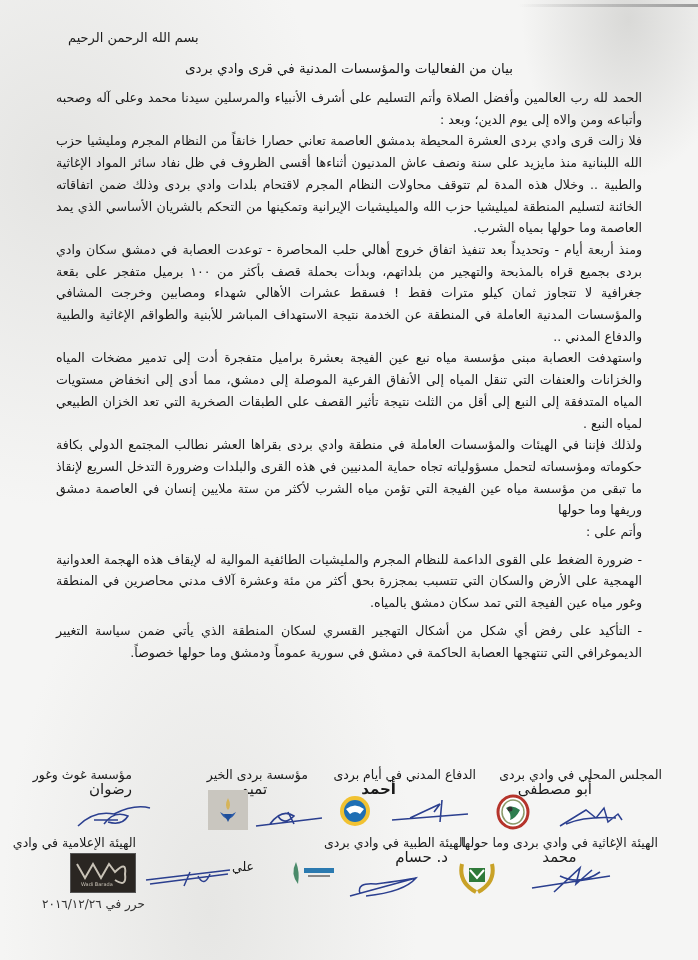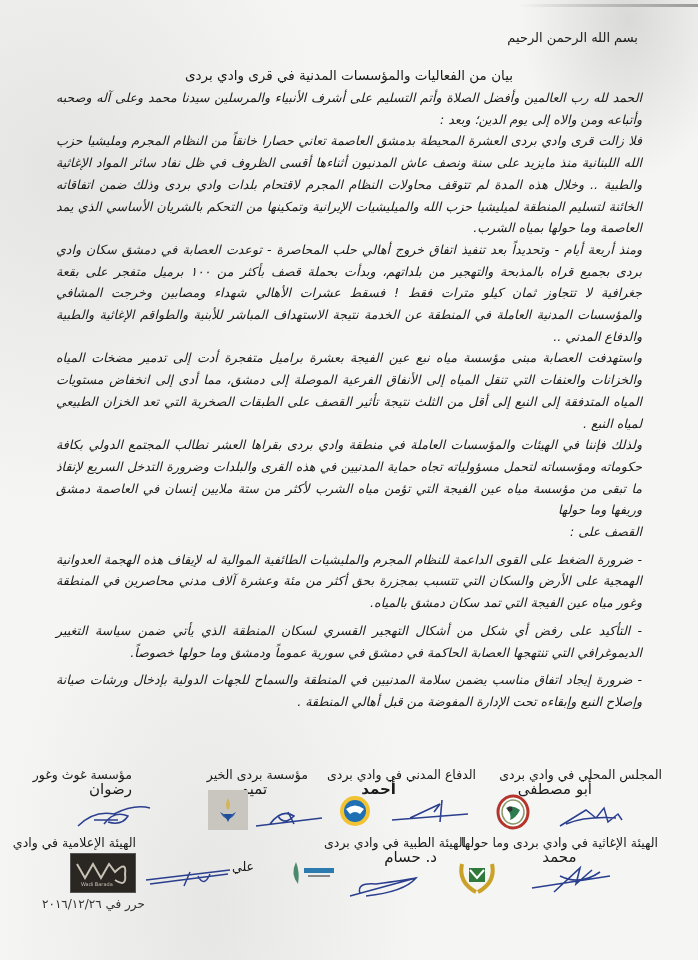--- a/index.html
+++ b/index.html
@@ -13,27 +13,26 @@
   .paper {
     position:absolute; inset:0;
     background:
       radial-gradient(ellipse at 8% 18%, #e4e4e2 0%, rgba(228,228,226,0) 30%),
       radial-gradient(ellipse at 90% 2%, #d9d9d7 0%, rgba(217,217,215,0) 12%),
       radial-gradient(ellipse at 30% 95%, #e6e6e4 0%, rgba(230,230,228,0) 30%),
       #f5f5f4;
   }
   .topline { position:absolute; top:4px; right:0; width:180px; height:3px; background:linear-gradient(to left,#9a9a9a,rgba(154,154,154,0)); }
   .doc { position:absolute; left:60px; right:60px; top:0; direction:rtl; }
-  .basmala { position:absolute; top:30px; left:0; right:0; text-align:right; font-size:13px; }
-  .title { position:absolute; top:67px; left:0; right:0; text-align:center; font-size:13.5px; }
+  .basmala { position:absolute; top:30px; left:8px; right:0; text-align:left; font-size:13px; }
+  .title { position:absolute; top:60px; left:0; right:0; text-align:center; font-size:13.5px; }
   .body {
     position:absolute; top:87px; right:-4px; left:-4px;
     font-size:12.6px; line-height:21.7px; text-align:justify;
     text-align-last:right;
-    font-style:italic;
   }
   .body p { margin:0; }
   .body p.gap { margin-top:6px; }
   .sigs { position:absolute; top:0; left:0; width:698px; height:960px; pointer-events:none; }
   .sig { position:absolute; direction:rtl; text-align:right; font-size:12.5px; line-height:14px; pointer-events:auto; }
   .sig .person { display:block; font-size:15px; }
   .logo { position:absolute; pointer-events:auto; }
   .signature { position:absolute; pointer-events:auto; }
   .date { position:absolute; left:42px; top:897px; font-size:12px; direction:rtl; color:#333; }
 </style>
@@ -45,24 +44,23 @@
 
   <div class="doc">
     <div class="basmala">بسم الله الرحمن الرحيم</div>
     <div class="title">بيان من الفعاليات والمؤسسات المدنية في قرى وادي بردى</div>
     <div class="body">
       <p>الحمد لله رب العالمين وأفضل الصلاة وأتم التسليم على أشرف الأنبياء والمرسلين سيدنا محمد وعلى آله وصحبه وأتباعه ومن والاه إلى يوم الدين؛ وبعد :</p>
       <p>فلا زالت قرى وادي بردى العشرة المحيطة بدمشق العاصمة تعاني حصارا خانقاً من النظام المجرم ومليشيا حزب الله اللبنانية منذ مايزيد على سنة ونصف عاش المدنيون أثناءها أقسى الظروف في ظل نفاد سائر المواد الإغاثية والطبية .. وخلال هذه المدة لم تتوقف محاولات النظام المجرم لاقتحام بلدات وادي بردى وذلك ضمن اتفاقاته الخائنة لتسليم المنطقة لميليشيا حزب الله والميليشيات الإيرانية وتمكينها من التحكم بالشريان الأساسي الذي يمد العاصمة وما حولها بمياه الشرب.</p>
       <p>ومنذ أربعة أيام - وتحديداً بعد تنفيذ اتفاق خروج أهالي حلب المحاصرة - توعدت العصابة في دمشق سكان وادي بردى بجميع قراه بالمذبحة والتهجير من بلداتهم، وبدأت بحملة قصف بأكثر من ١٠٠ برميل متفجر على بقعة جغرافية لا تتجاوز ثمان كيلو مترات فقط ! فسقط عشرات الأهالي شهداء ومصابين وخرجت المشافي والمؤسسات المدنية العاملة في المنطقة عن الخدمة نتيجة الاستهداف المباشر للأبنية والطواقم الإغاثية والطبية والدفاع المدني ..</p>
       <p>واستهدفت العصابة مبنى مؤسسة مياه نبع عين الفيجة بعشرة براميل متفجرة أدت إلى تدمير مضخات المياه والخزانات والعنفات التي تنقل المياه إلى الأنفاق الفرعية الموصلة إلى دمشق، مما أدى إلى انخفاض مستويات المياه المتدفقة إلى النبع إلى أقل من الثلث نتيجة تأثير القصف على الطبقات الصخرية التي تعد الخزان الطبيعي لمياه النبع .</p>
       <p>ولذلك فإننا في الهيئات والمؤسسات العاملة في منطقة وادي بردى بقراها العشر نطالب المجتمع الدولي بكافة حكوماته ومؤسساته لتحمل مسؤولياته تجاه حماية المدنيين في هذه القرى والبلدات وضرورة التدخل السريع لإنقاذ ما تبقى من مؤسسة مياه عين الفيجة التي تؤمن مياه الشرب لأكثر من ستة ملايين إنسان في العاصمة دمشق وريفها وما حولها</p>
-      <p>القصف على :</p>
+      <p>وأتم على :</p>
       <p class="gap">- ضرورة الضغط على القوى الداعمة للنظام المجرم والمليشيات الطائفية الموالية له لإيقاف هذه الهجمة العدوانية الهمجية على الأرض والسكان التي تتسبب بمجزرة بحق أكثر من مئة وعشرة آلاف مدني محاصرين في المنطقة وغور مياه عين الفيجة التي تمد سكان دمشق بالمياه.</p>
       <p class="gap">- التأكيد على رفض أي شكل من أشكال التهجير القسري لسكان المنطقة الذي يأتي ضمن سياسة التغيير الديموغرافي التي تنتهجها العصابة الحاكمة في دمشق في سورية عموماً ودمشق وما حولها خصوصاً.</p>
-      <p class="gap">- ضرورة إيجاد اتفاق مناسب يضمن سلامة المدنيين في المنطقة والسماح للجهات الدولية بإدخال ورشات صيانة وإصلاح النبع وإبقاءه تحت الإدارة المفوضة من قبل أهالي المنطقة .</p>
     </div>
   </div>
 
   <div class="sigs">
 
     <div class="sig" style="right:36px; top:768px;">
       <span>المجلس المحلي في وادي بردى</span>
       <span class="person" style="margin-right:70px;">أبو مصطفى</span>
     </div>
     <div class="logo" style="left:496px; top:794px;">
@@ -73,21 +71,21 @@
         <circle cx="14" cy="15" r="2.5" fill="#333"></circle>
       </svg>
     </div>
     <div class="signature" style="left:556px; top:804px;">
       <svg width="70" height="26" viewBox="0 0 70 26">
           <path d="M4 22 L30 6 L40 14 L48 4 L52 18 L62 10 L66 16 M10 20 Q30 12 60 14" stroke="#2b3f8f" stroke-width="1.5" fill="none"></path>
         </svg>
     </div>
 
     <div class="sig" style="right:222px; top:768px;">
-      <span>الدفاع المدني في وادي بردى</span>
+      <span>الدفاع المدني في أيام بردى</span>
       <span class="person" style="margin-right:80px;font-weight:bold;">أحمد</span>
     </div>
     <div class="signature" style="left:390px; top:796px;">
       <svg width="80" height="30" viewBox="0 0 80 30">
           <path d="M2 24 L78 18 M20 22 L50 8 L44 16 M52 4 L50 26" stroke="#2b3f8f" stroke-width="1.6" fill="none"></path>
         </svg>
     </div>
     <div class="logo" style="left:338px; top:794px;">
       <svg width="34" height="34" viewBox="0 0 34 34">
         <circle cx="17" cy="17" r="15" fill="#f1c232"></circle>
@@ -136,21 +134,21 @@
       </svg>
     </div>
     <div class="signature" style="left:530px; top:862px;">
       <svg width="84" height="34" viewBox="0 0 84 34">
           <path d="M2 26 L80 14 M24 30 L50 6 L46 22 L62 8 M30 14 Q50 24 70 10" stroke="#2b3f8f" stroke-width="1.6" fill="none"></path>
         </svg>
     </div>
 
     <div class="sig" style="right:232px; top:836px;">
       <span>الهيئة الطبية في وادي بردى</span>
-      <span class="person" style="margin-right:29px;">د. حسام</span>
+      <span class="person" style="margin-right:18px;">د. حسام</span>
     </div>
     <div class="logo" style="left:290px; top:860px; width:52px; height:26px;">
       <svg width="52" height="26" viewBox="0 0 52 26">
         <path d="M6 2 Q0 14 8 24 Q10 12 6 2Z" fill="#4a8a6a"></path>
         <rect x="14" y="8" width="30" height="5" fill="#2b7ab0"></rect>
         <rect x="18" y="15" width="22" height="2" fill="#888"></rect>
       </svg>
     </div>
     <div class="signature" style="left:346px; top:872px;">
       <svg width="76" height="28" viewBox="0 0 76 28">

